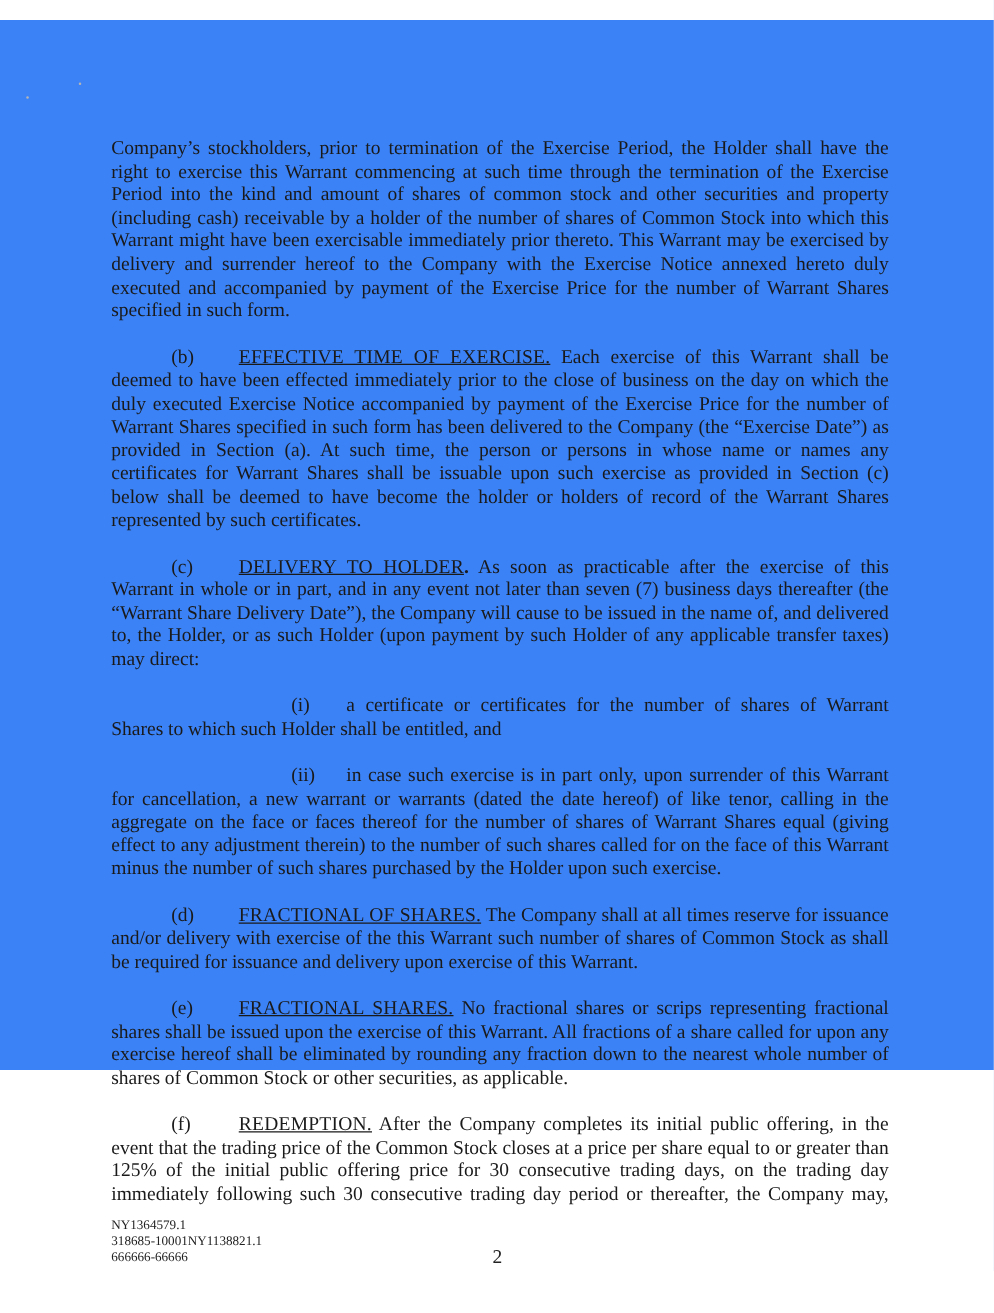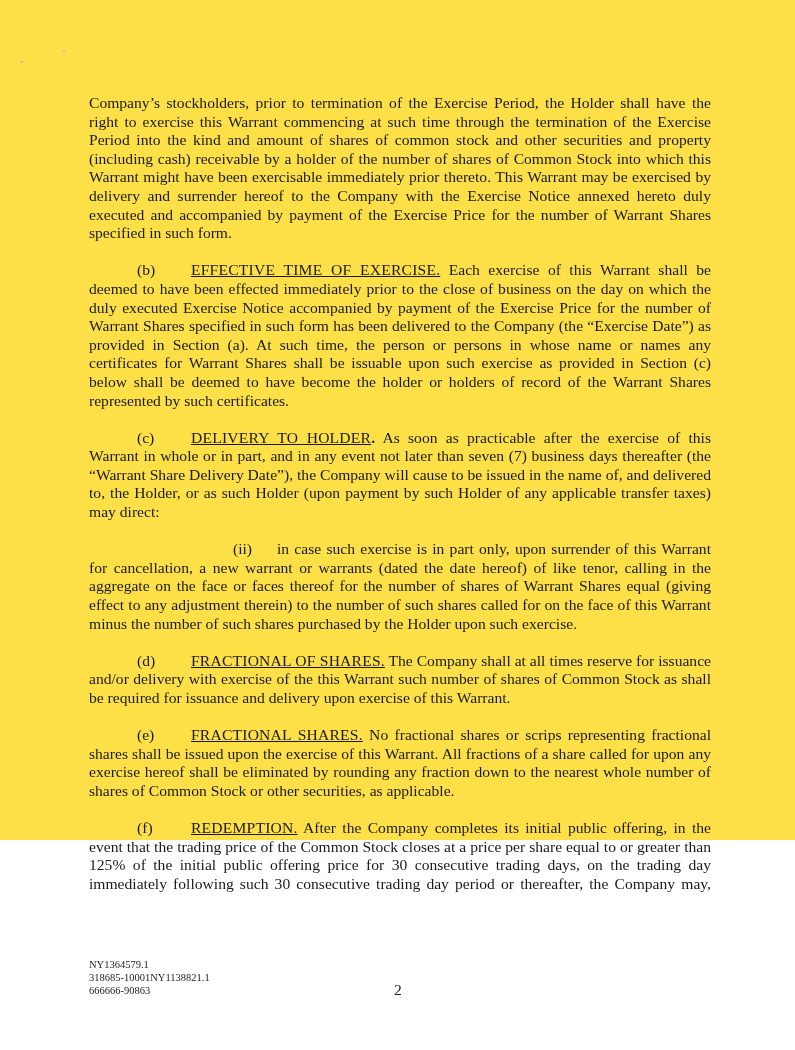--- a/index.html
+++ b/index.html
@@ -11,24 +11,24 @@
       width: 795px;
       height: 1050px;
       position: relative;
       overflow: hidden;
       font-family: "Liberation Serif", "DejaVu Serif", serif;
       color: #1a1a1a;
     }
     .page {
       position: absolute;
       left: 0;
-      top: 0;
+      top: 16px;
       width: 795px;
       height: 840px;
-      background: #fde047;
+      background: #3b82f6;
     }
     .speck {
       position: absolute;
       width: 2px;
       height: 2px;
       border-radius: 1px;
       background: #b5b5b5;
     }
     .body-text {
       position: absolute;
@@ -92,32 +92,33 @@
   <span class="speck" style="left:21px; top:61px;"></span>
 
   <div class="body-text">
 
     <p class="para first">Company’s stockholders, prior to termination of the Exercise Period, the Holder shall have the right to exercise this Warrant commencing at such time through the termination of the Exercise Period into the kind and amount of shares of common stock and other securities and property (including cash) receivable by a holder of the number of shares of Common Stock into which this Warrant might have been exercisable immediately prior thereto.   This Warrant may be exercised by delivery and surrender hereof to the Company with the Exercise Notice annexed hereto duly executed and accompanied by payment of the Exercise Price for the number of Warrant Shares specified in such form.</p>
 
     <p class="para"><span class="label-b">(b)</span><span class="heading">EFFECTIVE TIME OF EXERCISE.</span><span>  Each exercise of this Warrant shall be deemed to have been effected immediately prior to the close of business on the day on which the duly executed Exercise Notice accompanied by payment of the Exercise Price for the number of Warrant Shares specified in such form has been delivered to the Company (the “</span><span class="u">Exercise Date</span><span>”) as provided in Section (a).  At such time, the person or persons in whose name or names any certificates for Warrant Shares shall be issuable upon such exercise as provided in Section (c) below shall be deemed to have become the holder or holders of record of the Warrant Shares represented by such certificates.</span></p>
 
     <p class="para"><span class="label-b">(c)</span><span class="heading">DELIVERY TO HOLDER</span><span class="bold-period">.</span><span>  As soon as practicable after the exercise of this Warrant in whole or in part, and in any event not later than seven (7) business days thereafter (the “</span><span class="u">Warrant Share Delivery Date</span><span>”), the Company will cause to be issued in the name of, and delivered to, the Holder, or as such Holder (upon payment by such Holder of any applicable transfer taxes) may direct:</span></p>
 
+    <p class="para"><span class="sub-label">(i)</span><span>a certificate or certificates for the number of shares of Warrant Shares to which such Holder shall be entitled, and</span></p>
 
     <p class="para"><span class="sub-label">(ii)</span><span>in case such exercise is in part only, upon surrender of this Warrant for cancellation, a new warrant or warrants (dated the date hereof) of like tenor, calling in the aggregate on the face or faces thereof for the number of shares of Warrant Shares equal (giving effect to any adjustment therein) to the number of such shares called for on the face of this Warrant minus the number of such shares purchased by the Holder upon such exercise.</span></p>
 
     <p class="para"><span class="label-b">(d)</span><span class="heading">FRACTIONAL OF SHARES.</span><span>  The Company shall at all times reserve for issuance and/or delivery with exercise of the this Warrant such number of shares of Common Stock as shall be required for issuance and delivery upon exercise of this Warrant.</span></p>
 
     <p class="para"><span class="label-b">(e)</span><span class="heading">FRACTIONAL SHARES.</span><span>  No fractional shares or scrips representing fractional shares shall be issued upon the exercise of this Warrant.  All fractions of a share called for upon any exercise hereof shall be eliminated by rounding any fraction down to the nearest whole number of shares of Common Stock or other securities, as applicable.</span></p>
 
     <p class="para" style="text-align-last: justify;"><span class="label-b">(f)</span><span class="heading">REDEMPTION.</span><span> After the Company completes its initial public offering, in the event that the trading price of the Common Stock closes at a price per share equal to or greater than 125% of the initial public offering price for 30 consecutive trading days, on the trading day immediately following such 30 consecutive trading day period or thereafter, the Company may,</span></p>
 
   </div>
 
   <div class="footer-ids">
     <div>NY1364579.1</div>
     <div>318685-10001NY1138821.1</div>
-    <div>666666-90863</div>
+    <div>666666-66666</div>
   </div>
 
   <div class="page-number">2</div>
 
 </div>
 
 </body></html>

